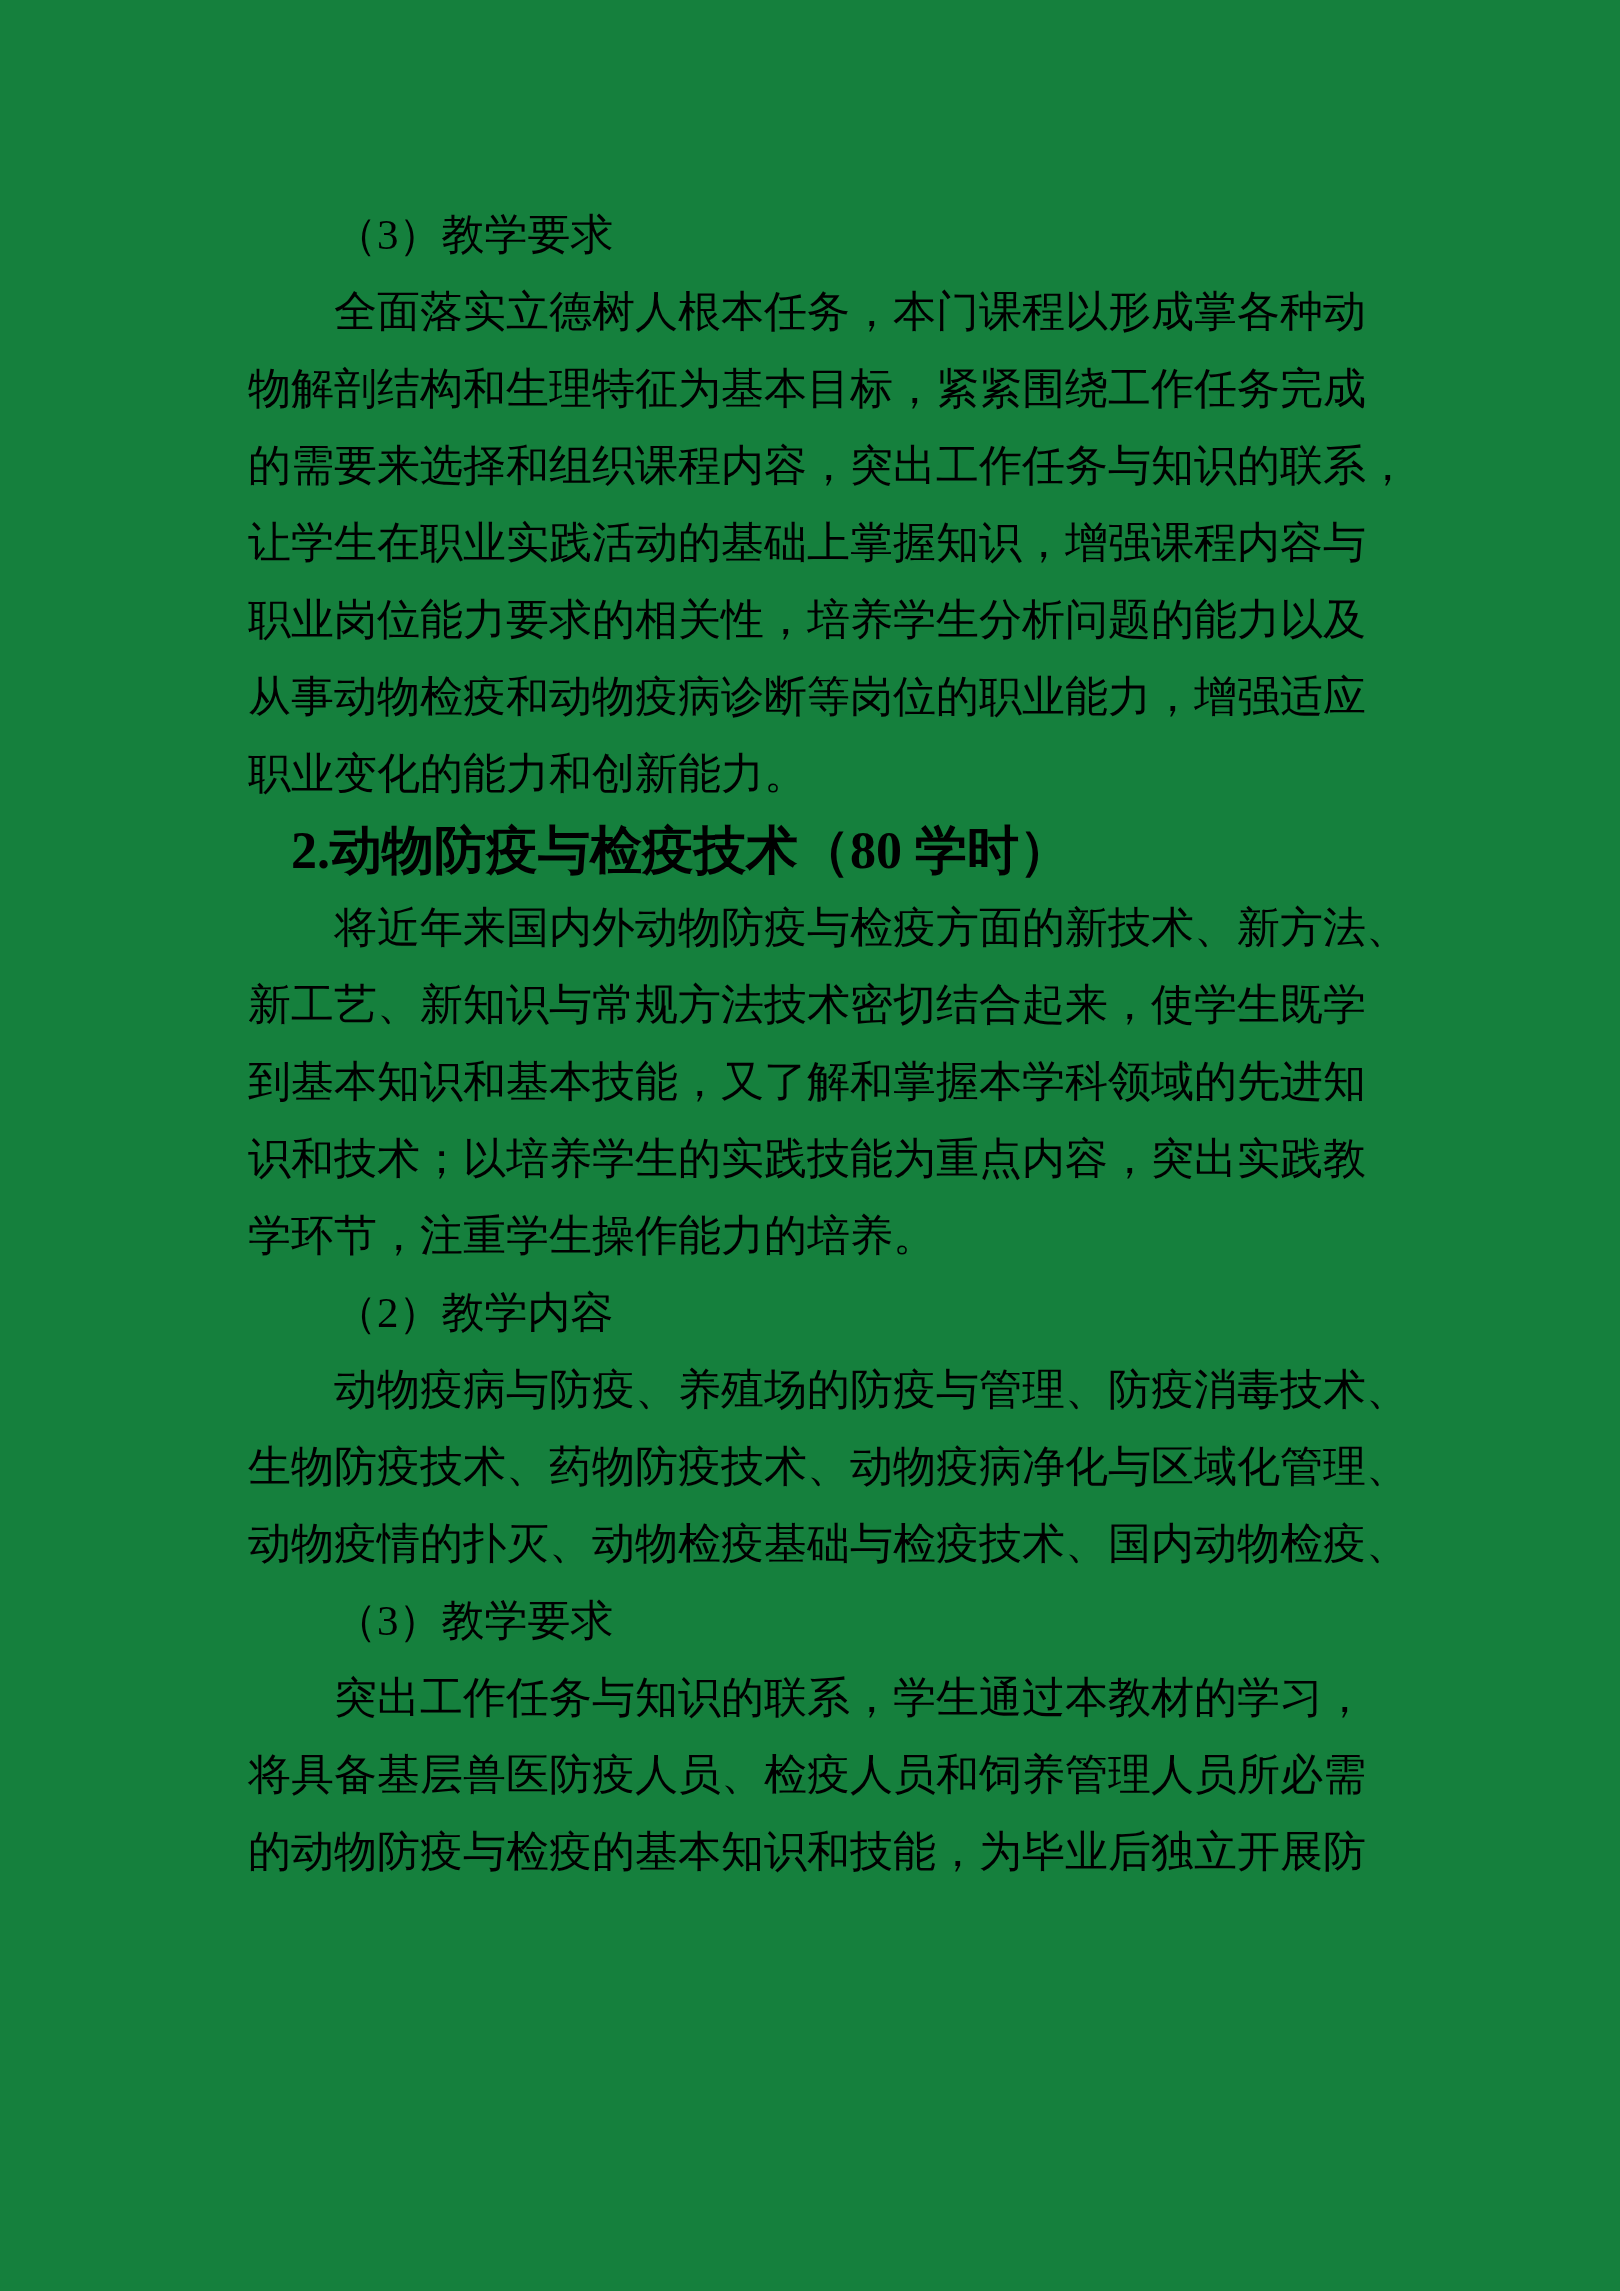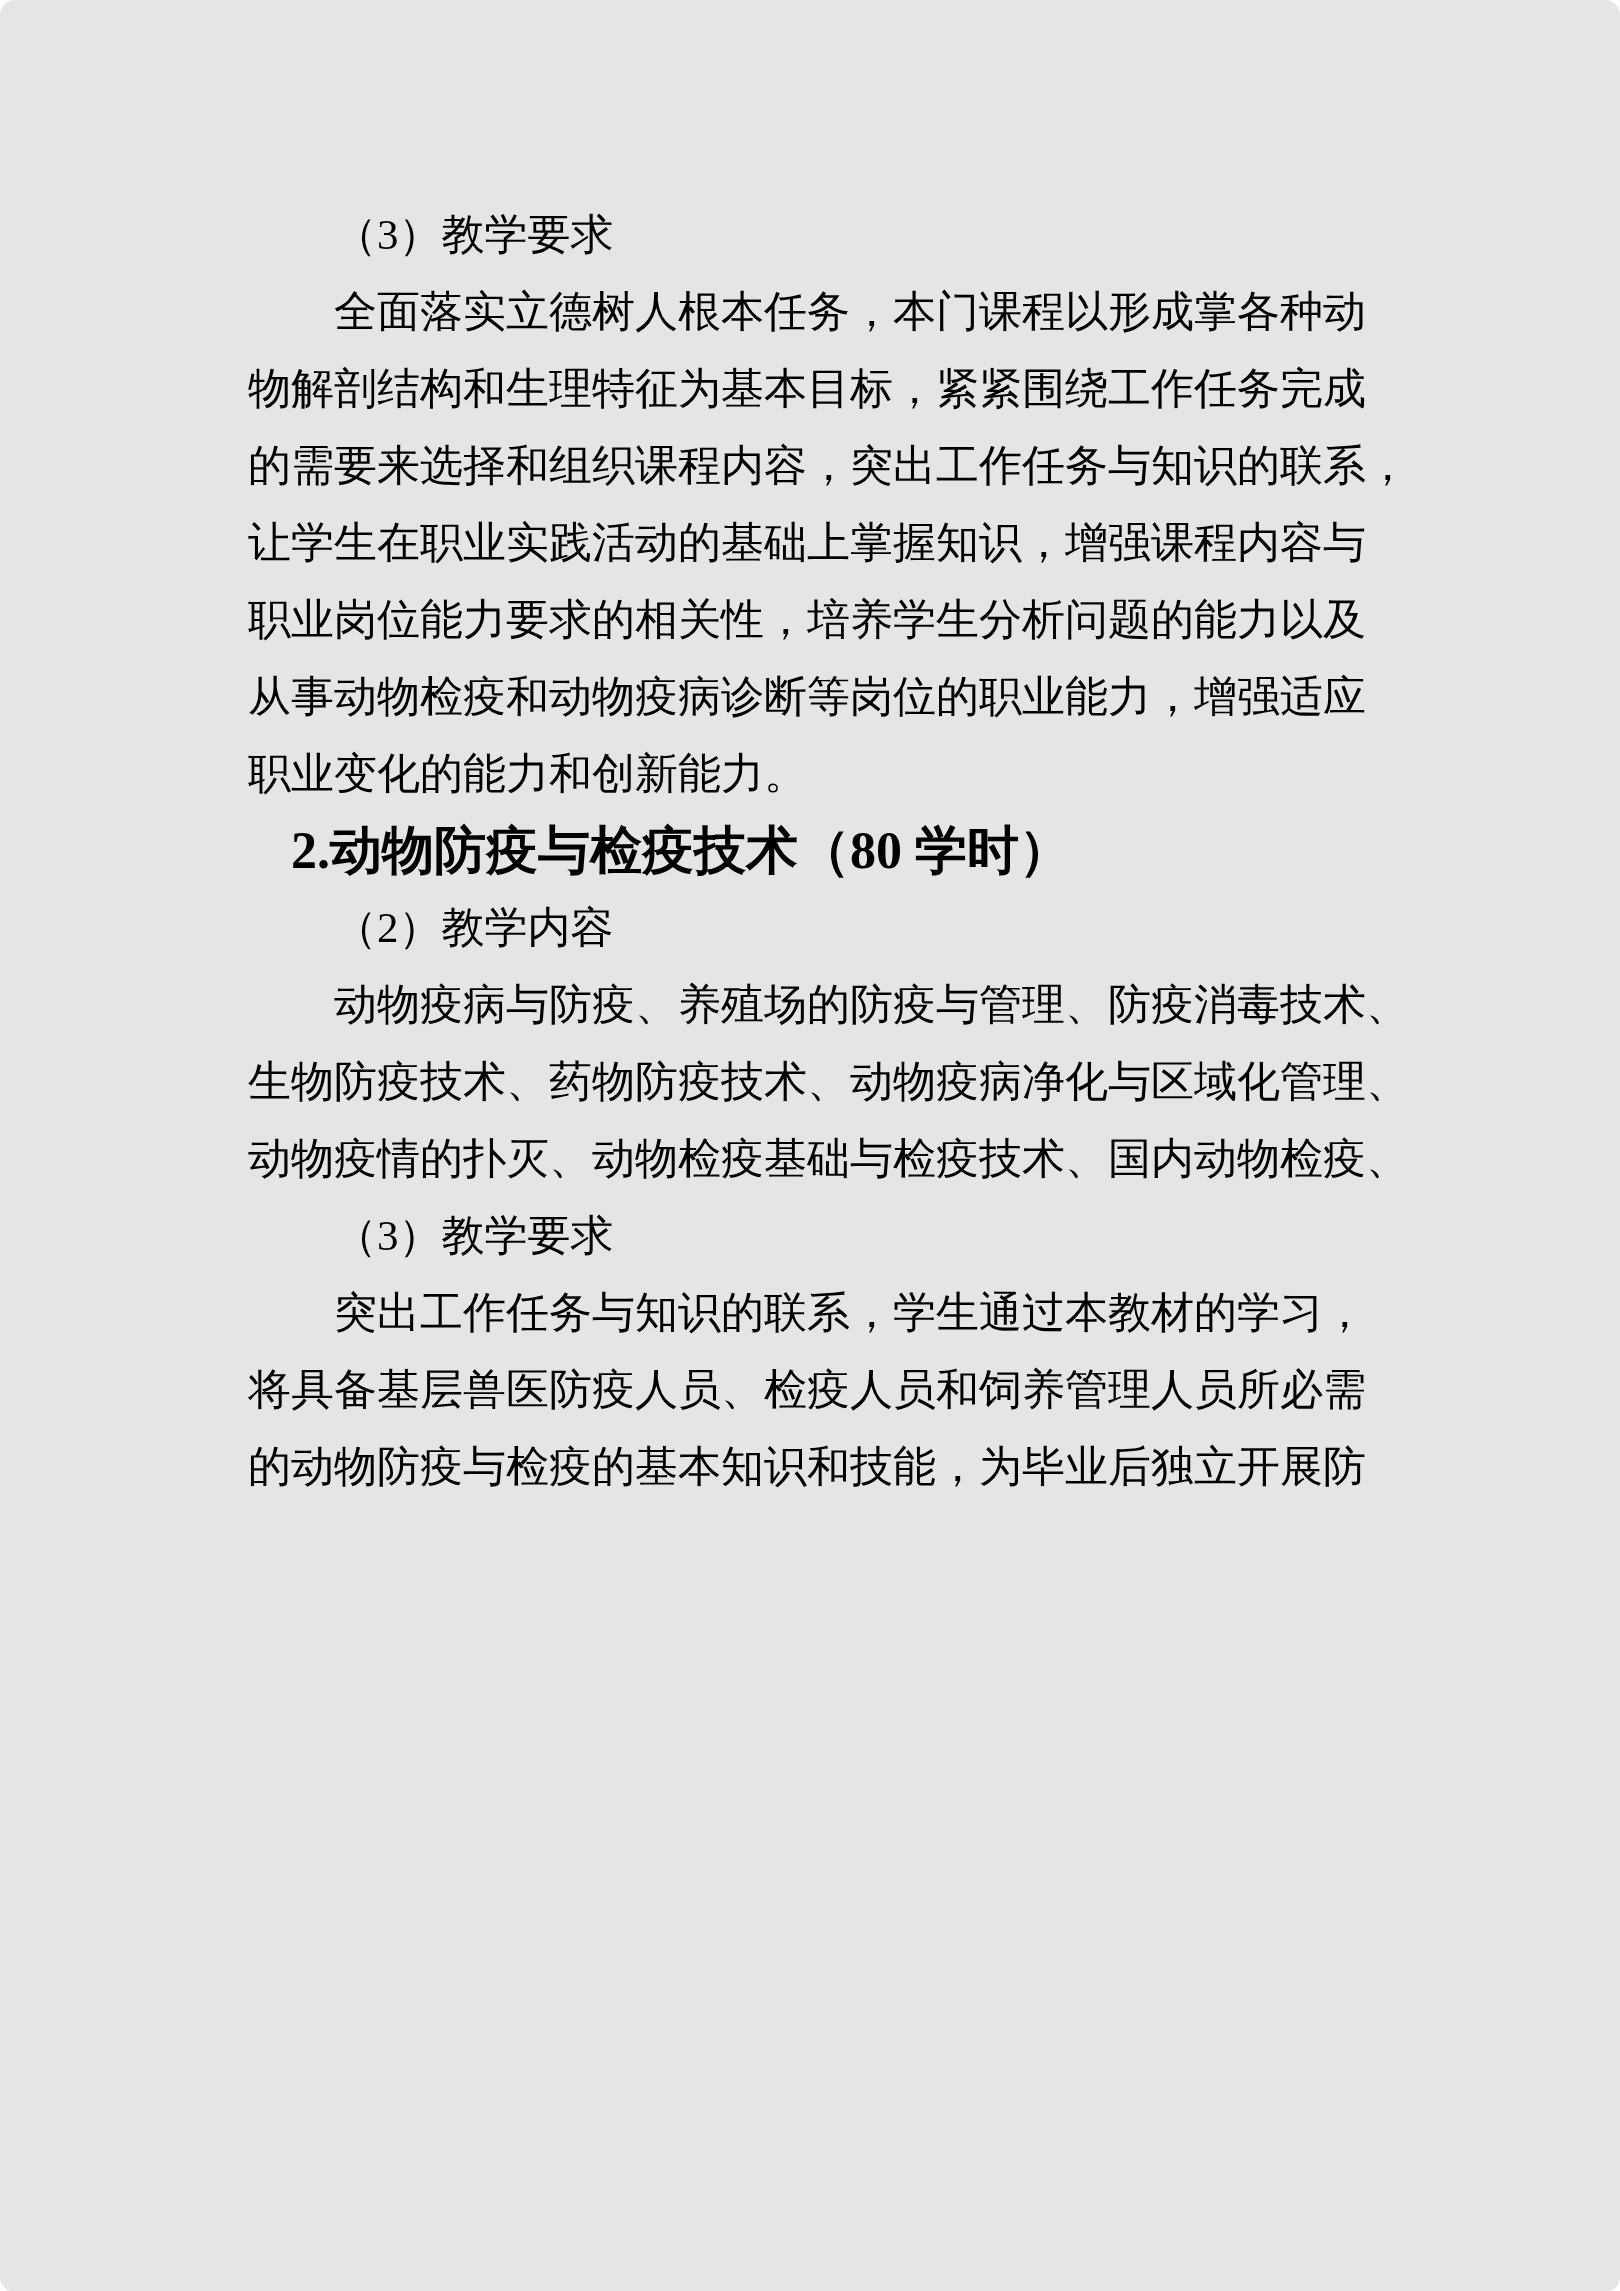--- a/index.html
+++ b/index.html
@@ -4,25 +4,24 @@
 <style>
   html, body {
     margin: 0;
     padding: 0;
     background: #ffffff;
   }
   .page {
     position: relative;
     width: 1620px;
     height: 2292px;
-    background: #e5e5e5;
+    background: #15803d;
     overflow: hidden;
     font-family: "Liberation Serif", "DejaVu Serif", serif;
     color: #000000;
-    border-radius: 15px;
   }
   .textblock {
     position: absolute;
     left: 248px;
     top: 196px;
     width: 1147px;
   }
   .block { margin: 0; padding: 0; }
   .line {
     font-size: 43px;
@@ -56,20 +55,27 @@
         <div class="line ind-0">物解剖结构和生理特征为基本目标，紧紧围绕工作任务完成</div>
         <div class="line ind-0">的需要来选择和组织课程内容，突出工作任务与知识的联系，</div>
         <div class="line ind-0">让学生在职业实践活动的基础上掌握知识，增强课程内容与</div>
         <div class="line ind-0">职业岗位能力要求的相关性，培养学生分析问题的能力以及</div>
         <div class="line ind-0">从事动物检疫和动物疫病诊断等岗位的职业能力，增强适应</div>
         <div class="line ind-0">职业变化的能力和创新能力。</div>
       </div>
       <div class="block block-heading">
         <div class="line ind-1">2.动物防疫与检疫技术（80 学时）</div>
       </div>
+      <div class="block block-paragraph">
+        <div class="line ind-2">将近年来国内外动物防疫与检疫方面的新技术、新方法、</div>
+        <div class="line ind-0">新工艺、新知识与常规方法技术密切结合起来，使学生既学</div>
+        <div class="line ind-0">到基本知识和基本技能，又了解和掌握本学科领域的先进知</div>
+        <div class="line ind-0">识和技术；以培养学生的实践技能为重点内容，突出实践教</div>
+        <div class="line ind-0">学环节，注重学生操作能力的培养。</div>
+      </div>
       <div class="block block-subheading">
         <div class="line ind-2">（2）教学内容</div>
       </div>
       <div class="block block-paragraph">
         <div class="line ind-2">动物疫病与防疫、养殖场的防疫与管理、防疫消毒技术、</div>
         <div class="line ind-0">生物防疫技术、药物防疫技术、动物疫病净化与区域化管理、</div>
         <div class="line ind-0">动物疫情的扑灭、动物检疫基础与检疫技术、国内动物检疫、</div>
       </div>
       <div class="block block-subheading">
         <div class="line ind-2">（3）教学要求</div>

